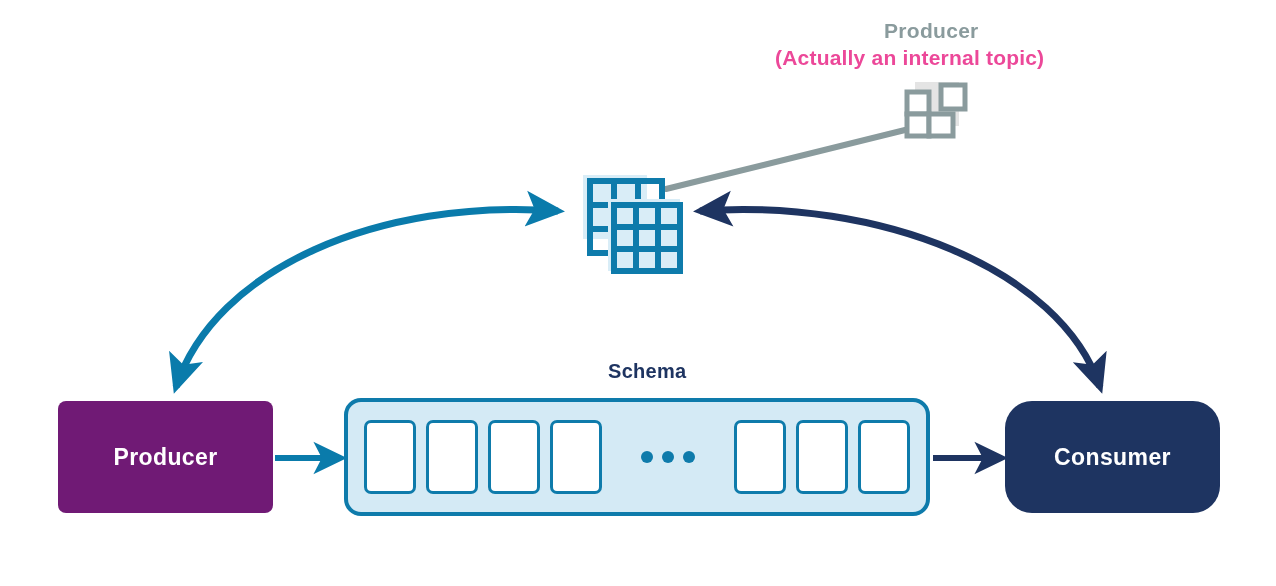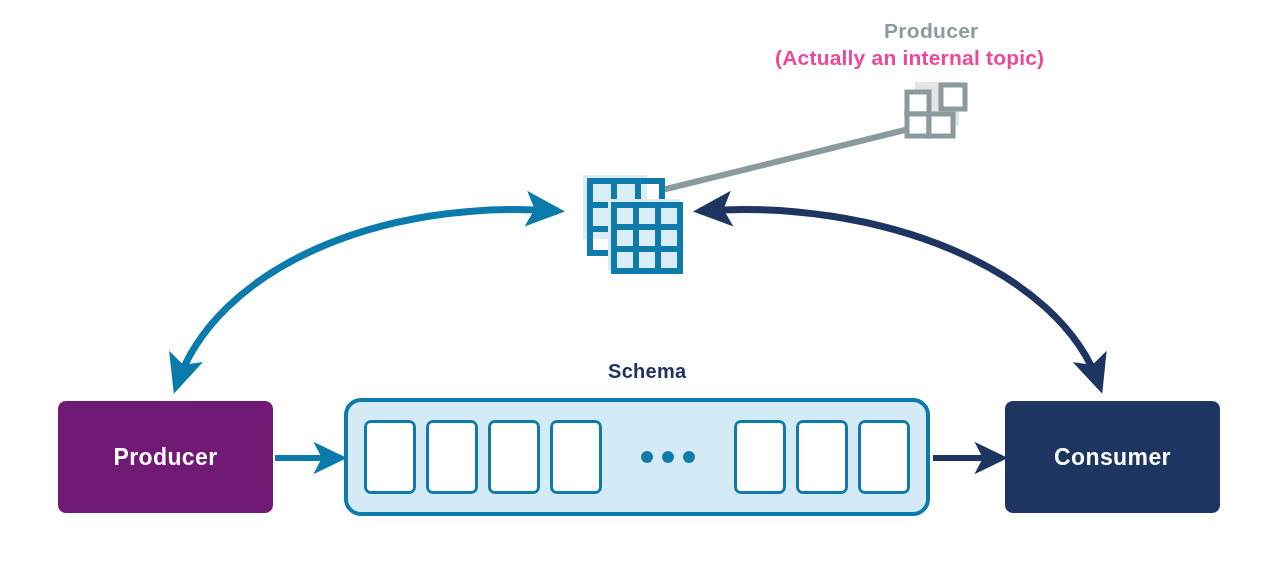--- a/index.html
+++ b/index.html
@@ -53,20 +53,21 @@
     width: 215px;
     height: 112px;
     background: #701a75;
   }
   #consumer-box {
     left: 1005px;
     top: 401px;
     width: 215px;
     height: 112px;
     background: #1e3461;
+    border-radius: 27px;
   }
   
   #topic-container {
     position: absolute;
     left: 344px;
     top: 398px;
     width: 586px;
     height: 118px;
     background: #d4eaf5;
     border: 4px solid #0e7bab;

